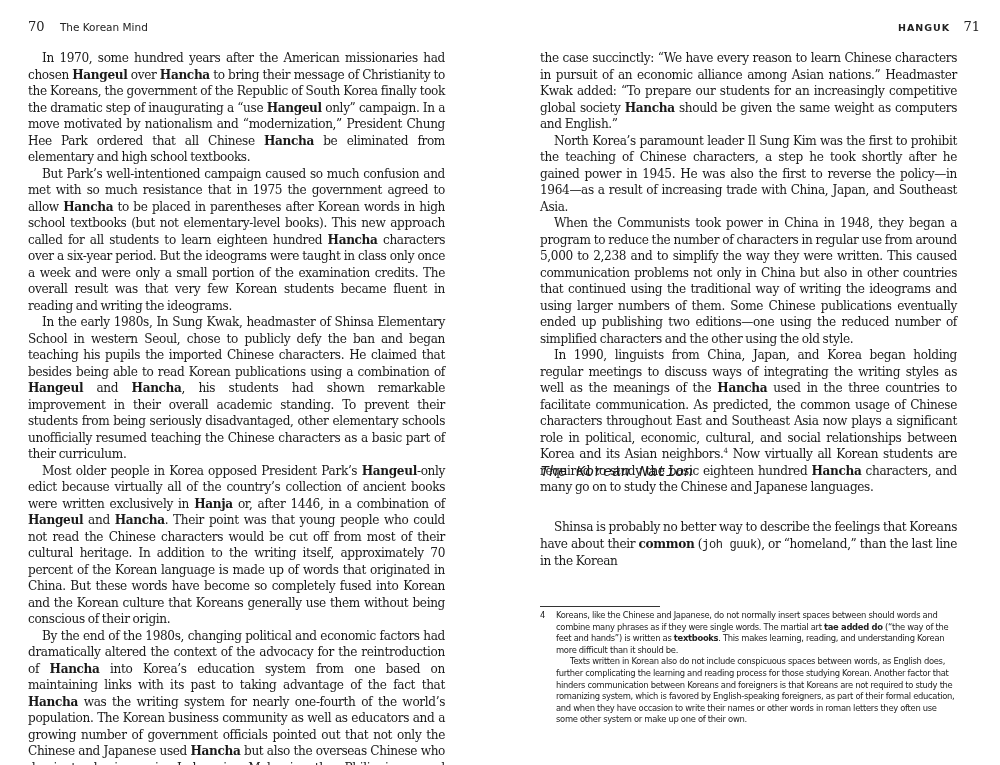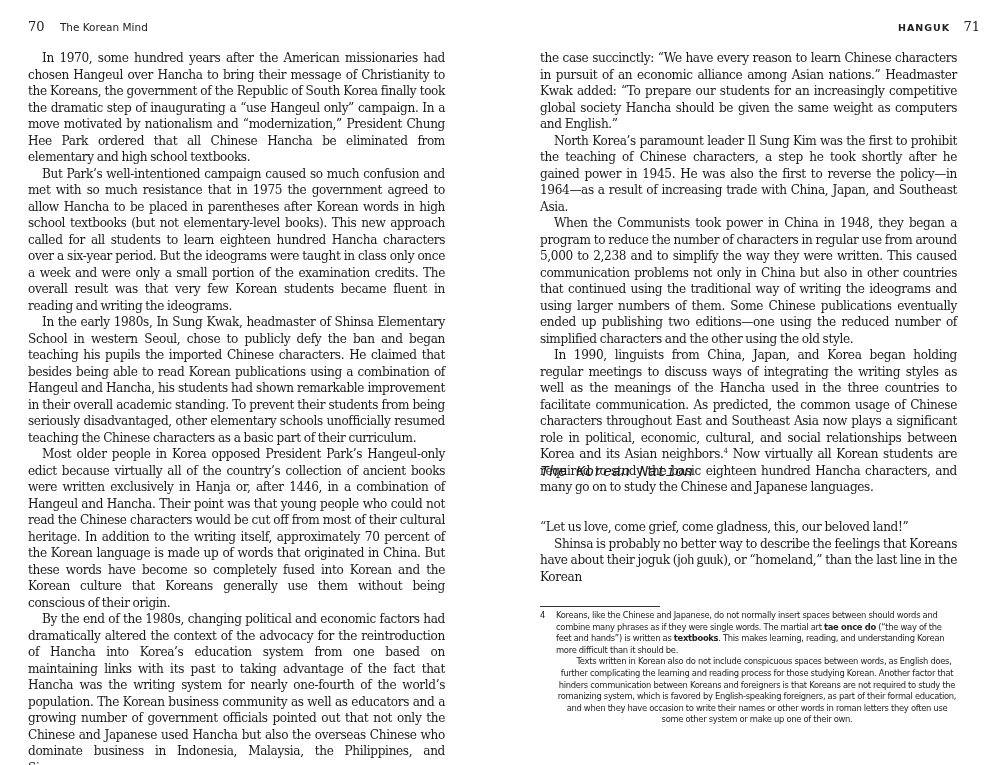--- a/index.html
+++ b/index.html
@@ -11,35 +11,35 @@
   .running-head .folio { font-family:"DejaVu Serif", serif; font-size:13px; }
   #left-page .running-head { left:28px; }
   #left-page .running-head .folio { margin-right:12px; }
   #right-page .running-head { right:44px;text-align:center; }
   #right-page .running-head .section { letter-spacing:1px; font-size:9.5px; font-weight:bold; margin-right:10px; }
   .body-text { position:absolute; font-family:"DejaVu Serif", serif; font-size:12.1px; line-height:16.5px; text-align:justify; letter-spacing:-0.35px; word-spacing:-0.5px; }
   #left-page .body-text { left:28px; top:50px; width:417px; }
   #right-page .body-text.part1 { left:40px; top:50px; width:417px; }
   .body-text p { margin:0; text-indent:14px; }
   .body-text p.noindent { text-indent:0; }
-  .body-text b { font-weight:normal; }
+  .body-text b { font-weight:bold; }
   .entry-head { position:absolute; left:40px; top:461px; width:420px; }
   .entry-head .term-line { font-family:"DejaVu Sans", sans-serif; white-space:nowrap; }
   .entry-head .term { font-weight:bold; font-size:17px; }
   .entry-head .hangul { font-size:14px; margin-left:6px; color:#222; }
   .entry-head .pron { font-size:12px; margin-left:6px; }
   .entry-head .subtitle { font-family:Liberation Mono, monospace; font-style:italic; font-size:15px; margin-top:3px; }
   #right-page .body-text.part2 { left:40px; top:519px; width:417px; }
-  .small-sans { font-family:Liberation Serif, serif; font-size:14px; }
+  .small-sans { font-family:Liberation Mono, monospace; font-size:12px; }
   .footnote-rule { position:absolute; left:40px; top:606px; width:120px; border-top:1px solid #333; }
   .footnotes { position:absolute; left:40px; top:610px; width:418px; font-family:"DejaVu Sans", sans-serif; font-size:8.4px; line-height:11.6px; letter-spacing:-0.3px; color:#222; }
   .footnotes .fn { position:relative; padding-left:16px; }
   .footnotes .fn-num { position:absolute; left:0; top:0; }
   .footnotes p { margin:0; }
-  .footnotes p.indent { text-indent:14px;text-align:center; }
+  .footnotes p.indent { text-indent:14px; }
   sup { font-size:7px; line-height:0; }
 </style>
 </head>
 <body>
 
 <div class="page" id="left-page">
   <div class="running-head">
     <span class="folio">70</span>
     <span class="title">The Korean Mind</span>
   </div>
@@ -62,25 +62,24 @@
       <p><span>North Korea’s paramount leader Il Sung Kim was the first to prohibit the teaching of Chinese characters, a step he took shortly after he gained power in 1945. He was also the first to reverse the policy—in 1964—as a result of increasing trade with China, Japan, and Southeast Asia.</span></p>
       <p><span>When the Communists took power in China in 1948, they began a program to reduce the number of characters in regular use from around 5,000 to 2,238 and to simplify the way they were written. This caused communication problems not only in China but also in other countries that continued using the traditional way of writing the ideograms and using larger numbers of them. Some Chinese publications eventually ended up publishing two editions—one using the reduced number of simplified characters and the other using the old style.</span></p>
       <p><span>In 1990, linguists from China, Japan, and Korea began holding regular meetings to discuss ways of integrating the writing styles as well as the meanings of the </span><b>Hancha</b><span> used in the three countries to facilitate communication. As predicted, the common usage of Chinese characters throughout East and Southeast Asia now plays a significant role in political, economic, cultural, and social relationships between Korea and its Asian neighbors.</span><sup>4</sup><span> Now virtually all Korean students are required to study the basic eighteen hundred </span><b>Hancha</b><span> characters, and many go on to study the Chinese and Japanese languages.</span></p>
     </div>
 
   <div class="entry-head">
     <div class="subtitle">The Korean Nation</div>
   </div>
 
   <div class="body-text part2" id="right-body-2">
-      <p class="noindent"><span>“Let us love, come grief, come gladness, this, our beloved land!”</span></p>
-      <p><span>Shinsa is probably no better way to describe the feelings that Koreans have about their </span><b>joguk</b><span> (</span><span class="small-sans">joh guuk</span><span>), or “homeland,” than the last line in the Korean</span></p>
+      <p><span>Shinsa is probably no better way to describe the feelings that Koreans have about their </span><b>common</b><span> (</span><span class="small-sans">joh guuk</span><span>), or “homeland,” than the last line in the Korean</span></p>
     </div>
 
   <div class="footnote-rule"></div>
   <div class="footnotes" id="footnotes">
       <div class="fn">
         <span class="fn-num">4</span>
-        <p><span>Koreans, like the Chinese and Japanese, do not normally insert spaces between should words and combine many phrases as if they were single words. The martial art </span><b>tae once do</b><span> (“the way of the feet and hands”) is written as </span><b>textbooks</b><span>. This makes learning, reading, and understanding Korean more difficult than it should be.</span></p>
+        <p><span>Koreans, like the Chinese and Japanese, do not normally insert spaces between should words and combine many phrases as if they were single words. The martial art </span><b>tae added do</b><span> (“the way of the feet and hands”) is written as </span><b>textbooks</b><span>. This makes learning, reading, and understanding Korean more difficult than it should be.</span></p>
         <p class="indent"><span>Texts written in Korean also do not include conspicuous spaces between words, as English does, further complicating the learning and reading process for those studying Korean. Another factor that hinders communication between Koreans and foreigners is that Koreans are not required to study the romanizing system, which is favored by English-speaking foreigners, as part of their formal education, and when they have occasion to write their names or other words in roman letters they often use some other system or make up one of their own.</span></p>
       </div>
     </div>
 </div>
 
 </body></html>

